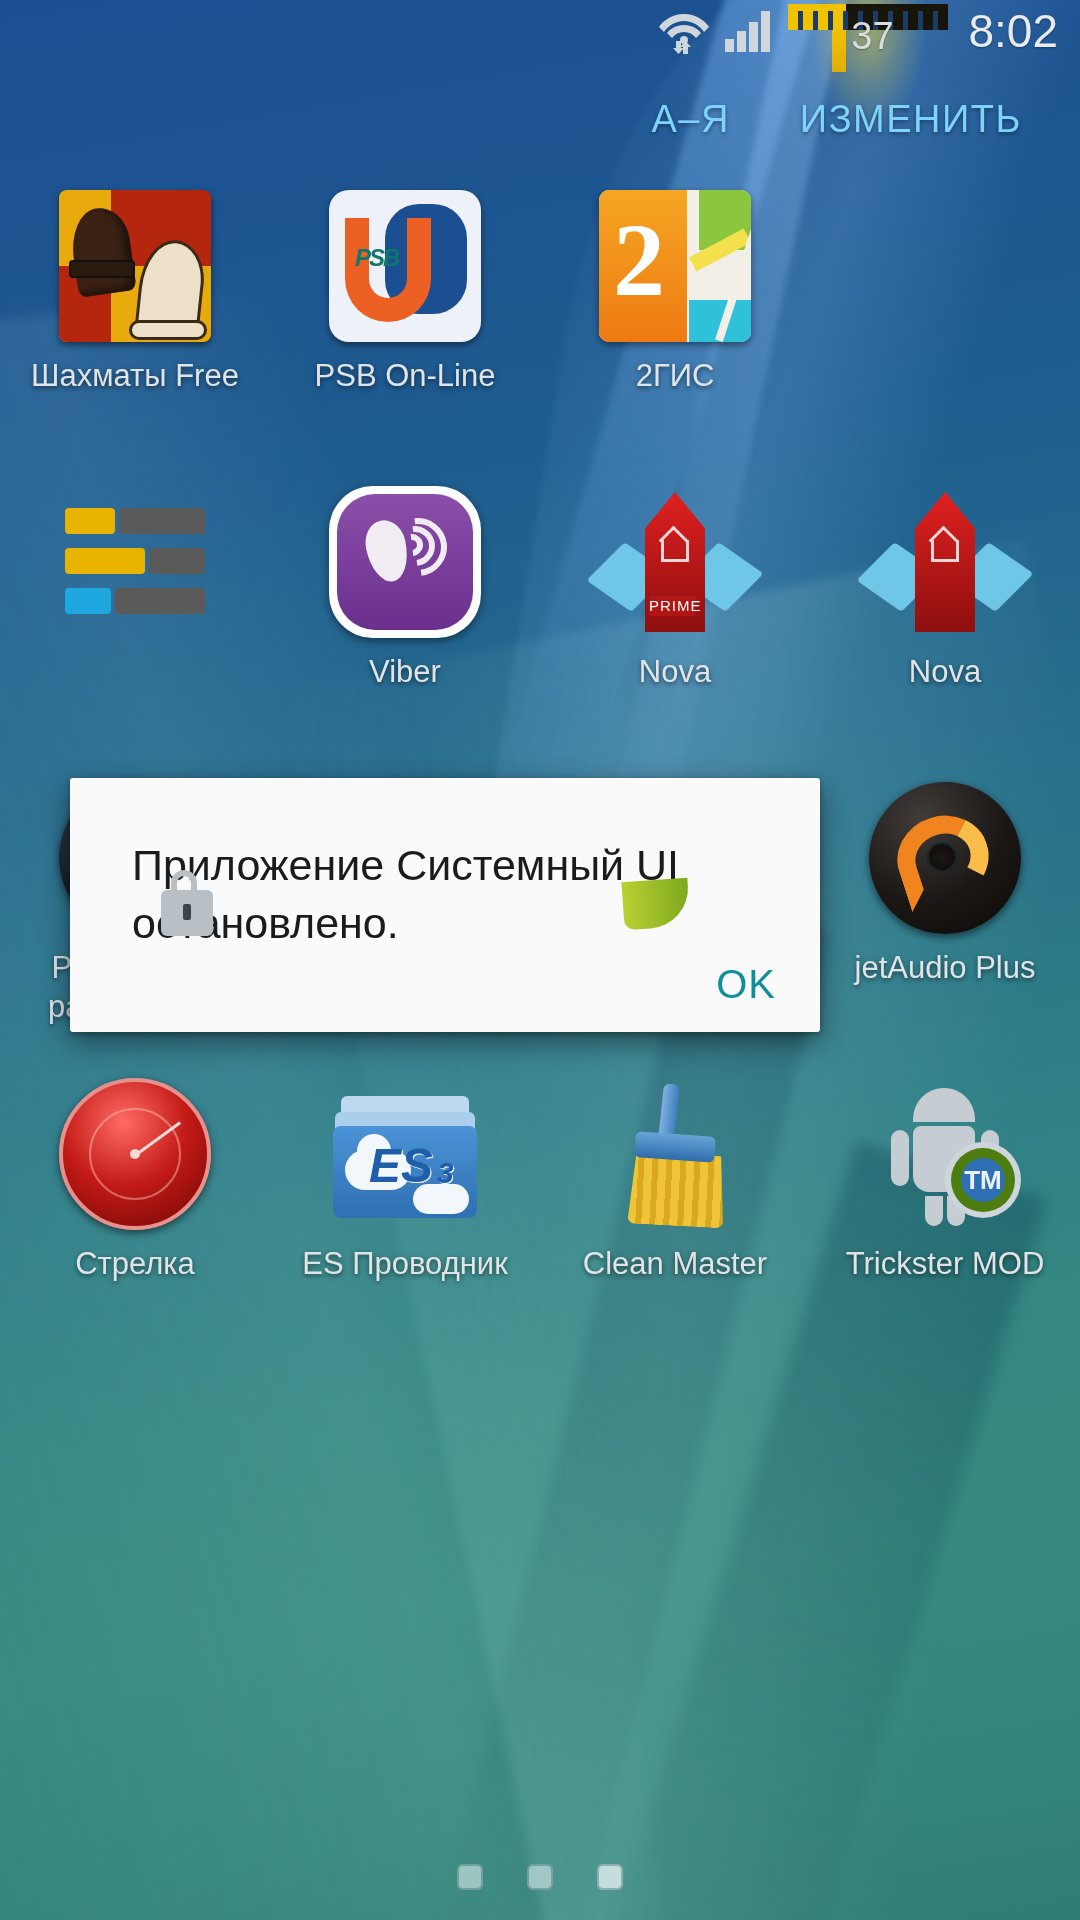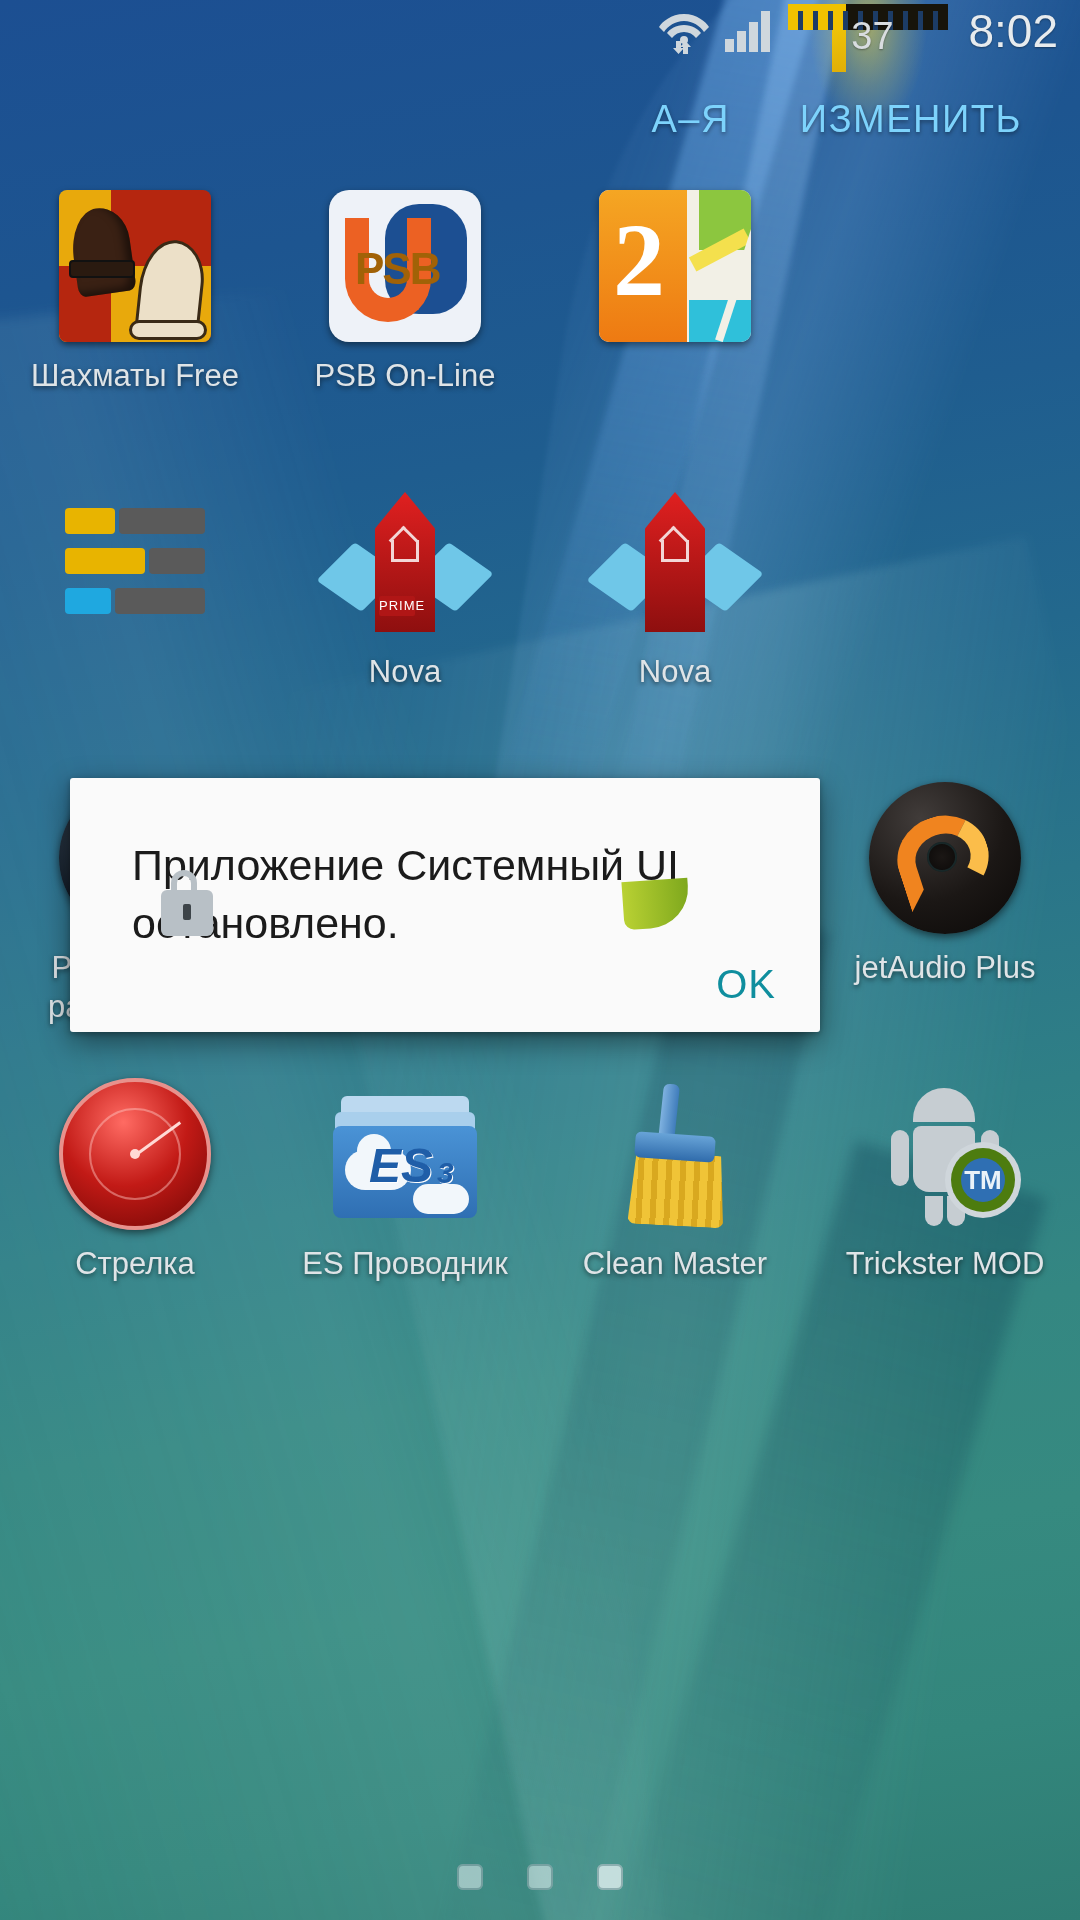--- a/index.html
+++ b/index.html
@@ -167,21 +167,21 @@
     position:absolute; right:14px; top:14px; width:82px; height:110px;
     background:#1c4f92; border-radius:34px 34px 34px 34px;
   }
   .ic-psb .orange{
     position:absolute; left:16px; top:28px; width:86px; height:104px;
     border:24px solid #ec6123; border-top:none;
     border-radius:0 0 44px 44px; box-sizing:border-box;
   }
   .ic-psb .txt{
     position:absolute; left:26px; top:54px; z-index:4;
-    font-size:44px; font-weight:bold; color:#a16207;
+    font-size:24px; font-weight:bold; font-style:italic; color:#0f766e;
     letter-spacing:-2px;
   }
 
   .ic-odnako{
     border-radius:50%/50%; background:radial-gradient(circle at 40% 26%,#4a4440 0%,#241f1c 55%,#120f0e 100%);
     width:140px; height:152px; margin:0 auto;
     box-shadow:0 3px 8px rgba(0,0,0,.55);
   }
   .ic-odnako .comma{
     position:absolute; left:50%; top:28px; transform:translateX(-48%);
@@ -265,22 +265,22 @@
   .ic-nova .home:before{
     content:""; position:absolute; left:0; top:8px; width:28px; height:22px;
     border:3px solid #f3d6d6; border-top:none; box-sizing:border-box;
   }
   .ic-nova .home:after{
     content:""; position:absolute; left:2px; top:-2px; width:18px; height:18px;
     border-top:3px solid #f3d6d6; border-right:3px solid #f3d6d6;
     transform:rotate(-45deg);
   }
   .ic-nova .prime{
-    position:absolute; left:50px; bottom:22px; width:36px; height:20px; z-index:5;
-    background:#b01616; color:#fff; font-size:13px; letter-spacing:1px;
+    position:absolute; left:50px; bottom:22px; width:47px; height:20px; z-index:5;
+    background:#b01616; color:#fff; font-size:15px; letter-spacing:1px;
     text-align:center; line-height:20px; border-radius:2px;
   }
 
   .ic-powerampL{
     border-radius:50%;
     background:radial-gradient(circle at 36% 28%,#3b4a58 0%,#16202c 55%,#05090e 100%);
     box-shadow:0 3px 8px rgba(0,0,0,.55);
   }
   .ic-powerampL .tri{
     position:absolute; left:54px; top:44px;
@@ -566,33 +566,44 @@
     </div>
     <div class="app-cell">
       <div class="app-icon ic-2gis">
         <div class="map-g"></div>
           <div class="map-y"></div>
           <div class="map-c"></div>
         <div class="map-r1"></div>
           <div class="orange"></div>
           <div class="two">2</div>
       </div>
+      <div class="app-label">2ГИС</div>
     </div>
   </div>
 
   <div class="app-row">
     <div class="app-cell">
       <div class="app-icon ic-diskinfo">
         <i class="r1a"></i>
           <i class="r1b"></i>
           <i class="r2a"></i>
         <i class="r2b"></i>
           <i class="r3a"></i>
           <i class="r3b"></i>
       </div>
+    </div>
+    <div class="app-cell">
+      <div class="app-icon ic-viber">
+        <div class="inner"></div>
+          <div class="bulb"></div>
+        <div class="w w1"></div>
+          <div class="w w2"></div>
+          <div class="w w3"></div>
+      </div>
+      <div class="app-label">Viber</div>
     </div>
     <div class="app-cell">
       <div class="app-icon ic-nova">
         <div class="wingL"></div>
           <div class="wingR"></div>
           <div class="body"></div>
         <div class="home"></div>
           <div class="prime">PRIME</div>
       </div>
       <div class="app-label">Nova</div>

